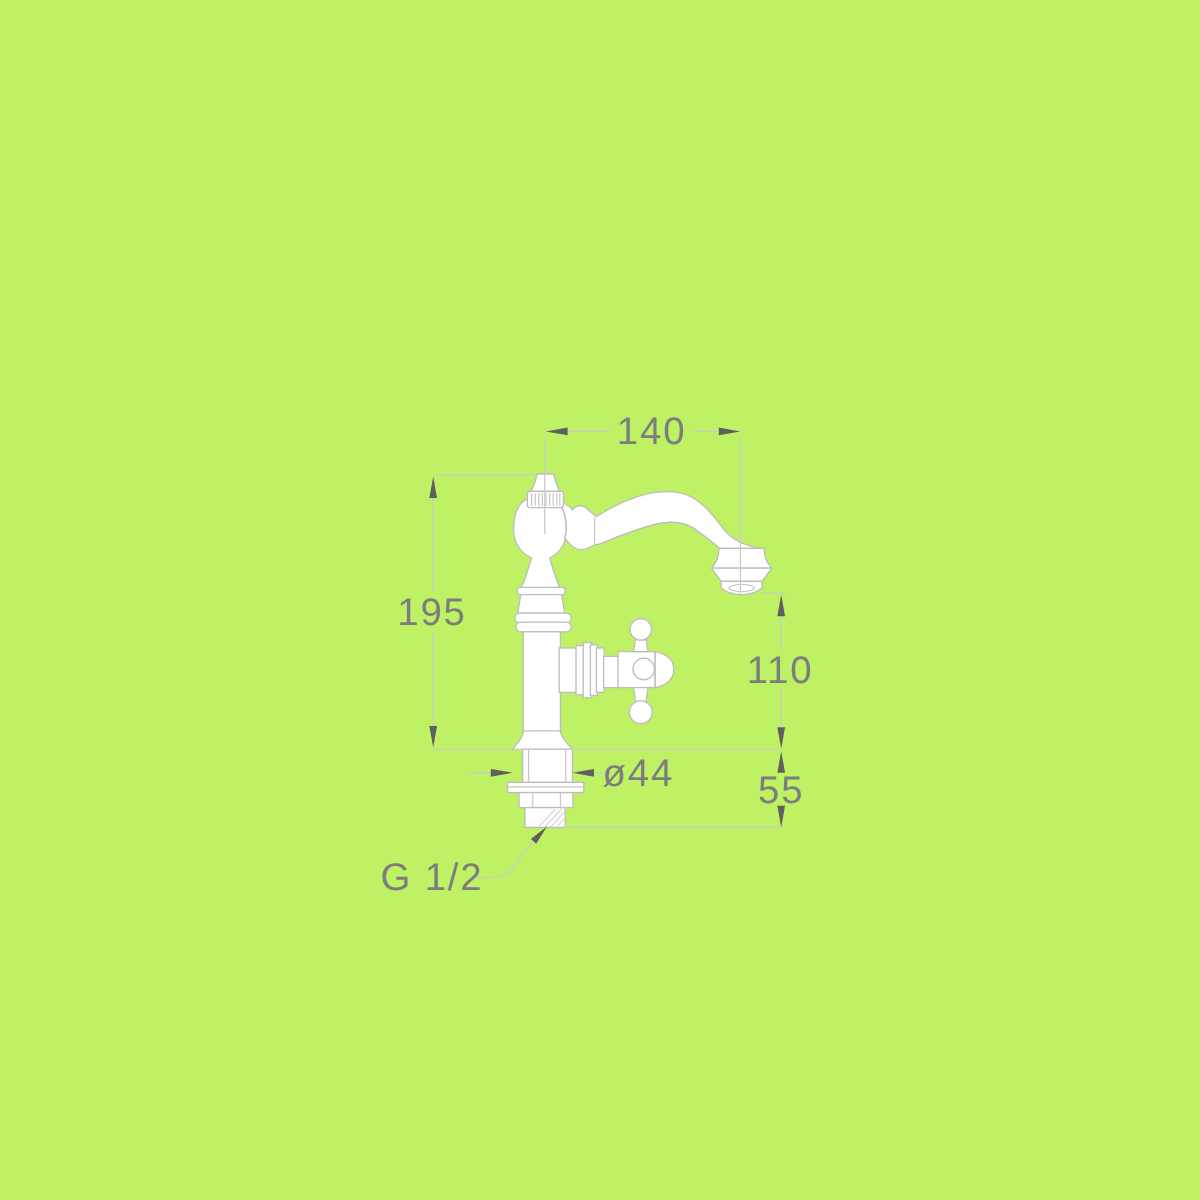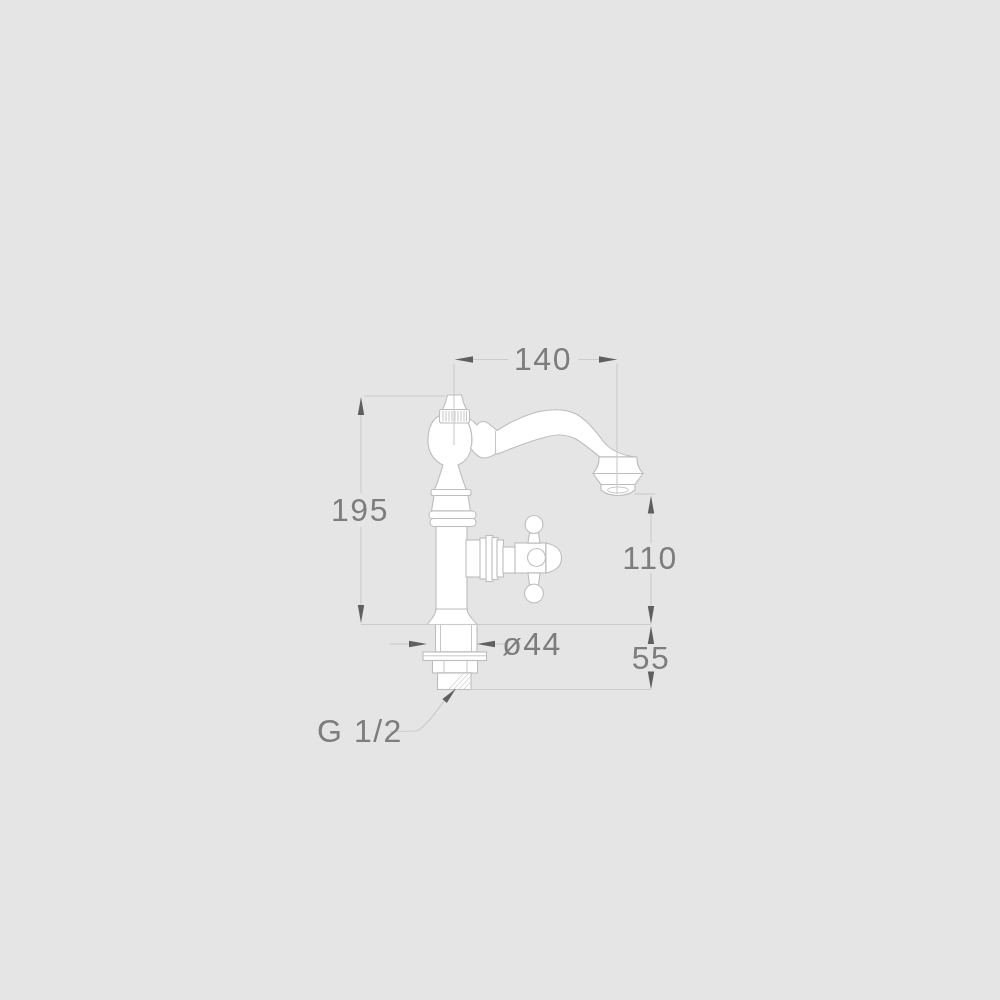--- a/index.html
+++ b/index.html
@@ -1,19 +1,19 @@
 <!DOCTYPE html>
 <html><head>
 <meta charset="utf-8">
 <style>
   html,body{margin:0;padding:0;background:#ffffff;}
   .canvas{
     position:relative;
     width:1000px;height:1000px;
-    background:#e5e5e5;
+    background:#bef264;
     font-family:"Liberation Sans", sans-serif;
     overflow:hidden;
   }
   svg{display:block;}
   .outline{stroke:#bdbdbd;stroke-width:1.1;fill:#ffffff;}
   .outline-thin{stroke:#c6c6c6;stroke-width:1;fill:none;}
   .dimline{stroke:#cbcbcb;stroke-width:1.1;fill:none;}
   .arrow{fill:#5f5f5f;stroke:none;}
   .hatch{stroke:#d4d4d4;stroke-width:1;fill:none;}
   .dimtext{

